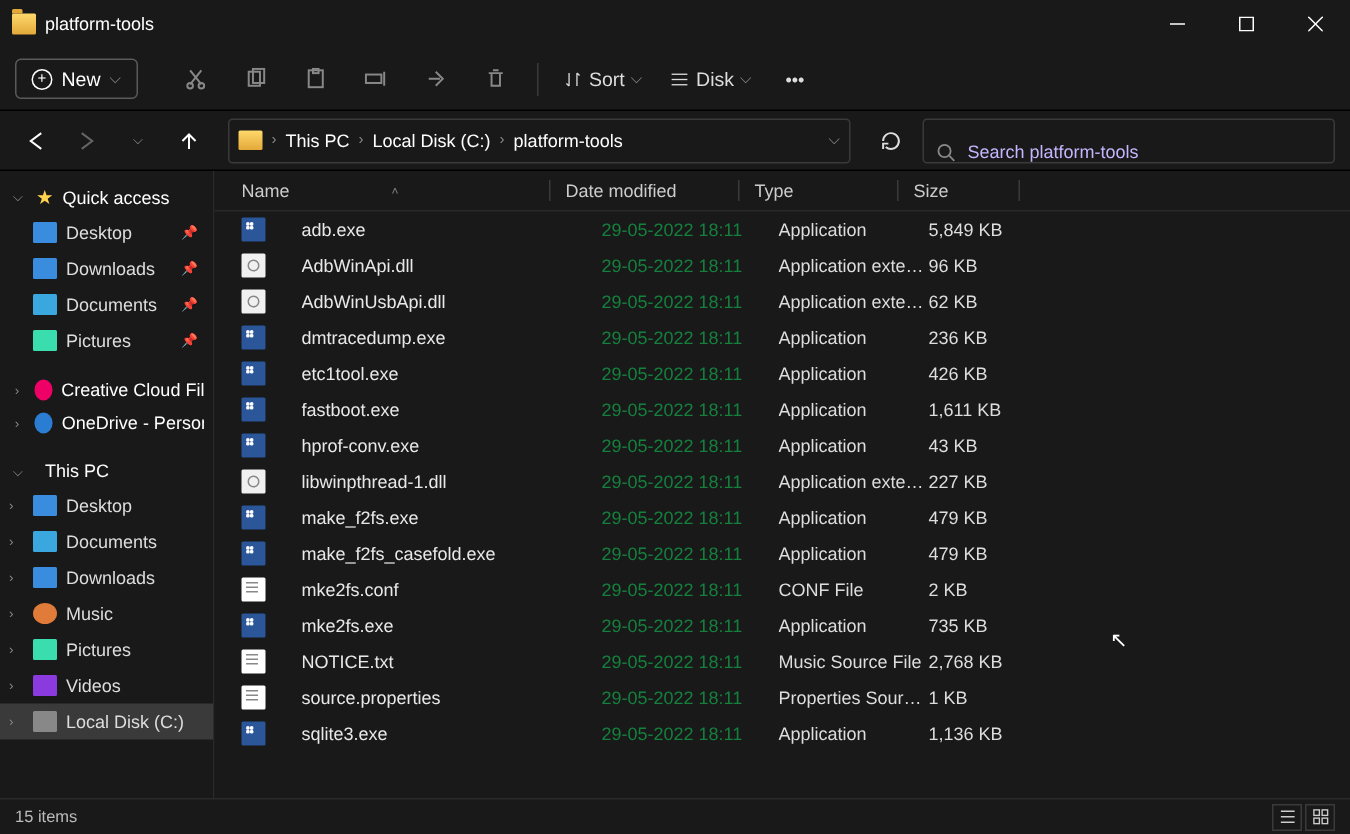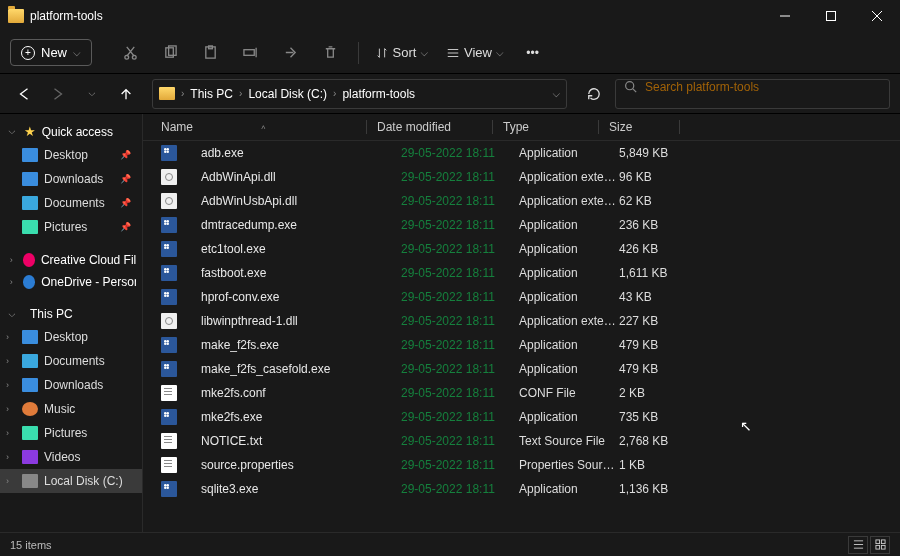--- a/index.html
+++ b/index.html
@@ -22,21 +22,21 @@
 .navbar { display: flex; align-items: center; height: 40px; padding: 0 10px; gap: 6px; background: #191919; border-bottom: 1px solid #000; }
 .navbtn { width: 28px; height: 28px; display: flex; align-items:center; justify-content:center; color:#ddd; }
 .navbtn svg { width:14px; height:14px; }
 .navbtn.dis { color:#555; }
 .breadcrumb { flex: 1; display: flex; align-items: center; border: 1px solid #3a3a3a; border-radius: 3px; height: 30px; padding: 0 6px; gap: 4px; margin: 0 6px; }
 .breadcrumb .folder-ic { width:16px; height:13px; background: linear-gradient(#ffd86b,#e2a93a); border-radius:1px; margin-right:2px; }
 .crumb { font-size: 12px; color:#fff; padding: 0 2px; }
 .chev { color:#888; font-size:10px; }
 .breadcrumb .spacer { flex:1; }
 .refresh { width:30px; height:30px; display:flex; align-items:center; justify-content:center; color:#ddd; }
-.search { width: 275px; display:flex; align-items:flex-start; border:1px solid #3a3a3a; border-radius:3px; height:30px; padding:0 8px; color:#a16207; gap:8px; }
+.search { width: 275px; display:flex; align-items:flex-end; border:1px solid #3a3a3a; border-radius:3px; height:30px; padding:0 8px; color:#c4b5fd; gap:8px; }
 .body { display:flex; flex:1; overflow:hidden; }
 .sidebar { width: 143px; background:#191919; border-right:1px solid #2a2a2a; padding-top:6px; overflow-y:auto; }
 .sbhead { display:flex; align-items:center; gap:6px; padding:4px 6px; font-size:12px; color:#fff; }
 .sbhead .exp { width:12px; color:#888; font-size:9px; text-align:center; }
 .sbhead .star { color:#ffd34e; font-size:13px; }
 .sbitem { display:flex; align-items:center; gap:6px; padding:5px 4px 5px 22px; font-size:12px; color:#ddd; position:relative; }
 .sbitem.hl { background:#3a3a3a; }
 .sbitem .pin { margin-left:auto; margin-right:6px; color:#888; font-size:9px; }
 .sbitem .ic { width:16px; height:14px; display:inline-block; }
 .sbgrp { margin-top:10px; }
@@ -153,21 +153,21 @@
         </svg>
       <span>Sort</span>
       <span class="chev">⌵</span>
     </div>
     <div class="sortview">
       <svg width="14" height="14" viewBox="0 0 16 16" stroke="#ddd" fill="none">
           <line x1="2" y1="4" x2="14" y2="4"></line>
           <line x1="2" y1="8" x2="14" y2="8"></line>
           <line x1="2" y1="12" x2="14" y2="12"></line>
         </svg>
-      <span>View</span>
+      <span>Disk</span>
       <span class="chev">⌵</span>
     </div>
     <div class="tbicon" style="color:#ddd;">•••</div>
   </div>
 
   <div class="navbar">
     <div class="navbtn">
         <svg viewBox="0 0 16 16" fill="none" stroke="#fff" stroke-width="1.5">
           <path d="M12 2L4 8l8 6"></path>
         </svg>
@@ -391,21 +391,21 @@
             <span class="ic ic-app"></span>
             <span class="r-name">mke2fs.exe</span>
             <span class="r-date">29-05-2022 18:11</span>
             <span class="r-type">Application</span>
             <span class="r-size">735 KB</span>
           </div>
           <div class="row">
             <span class="ic ic-txt"></span>
             <span class="r-name">NOTICE.txt</span>
             <span class="r-date">29-05-2022 18:11</span>
-            <span class="r-type">Text Source File</span>
+            <span class="r-type">Music Source File</span>
             <span class="r-size">2,768 KB</span>
           </div>
           <div class="row">
             <span class="ic ic-txt"></span>
             <span class="r-name">source.properties</span>
             <span class="r-date">29-05-2022 18:11</span>
             <span class="r-type">Properties Source ...</span>
             <span class="r-size">1 KB</span>
           </div>
           <div class="row">

